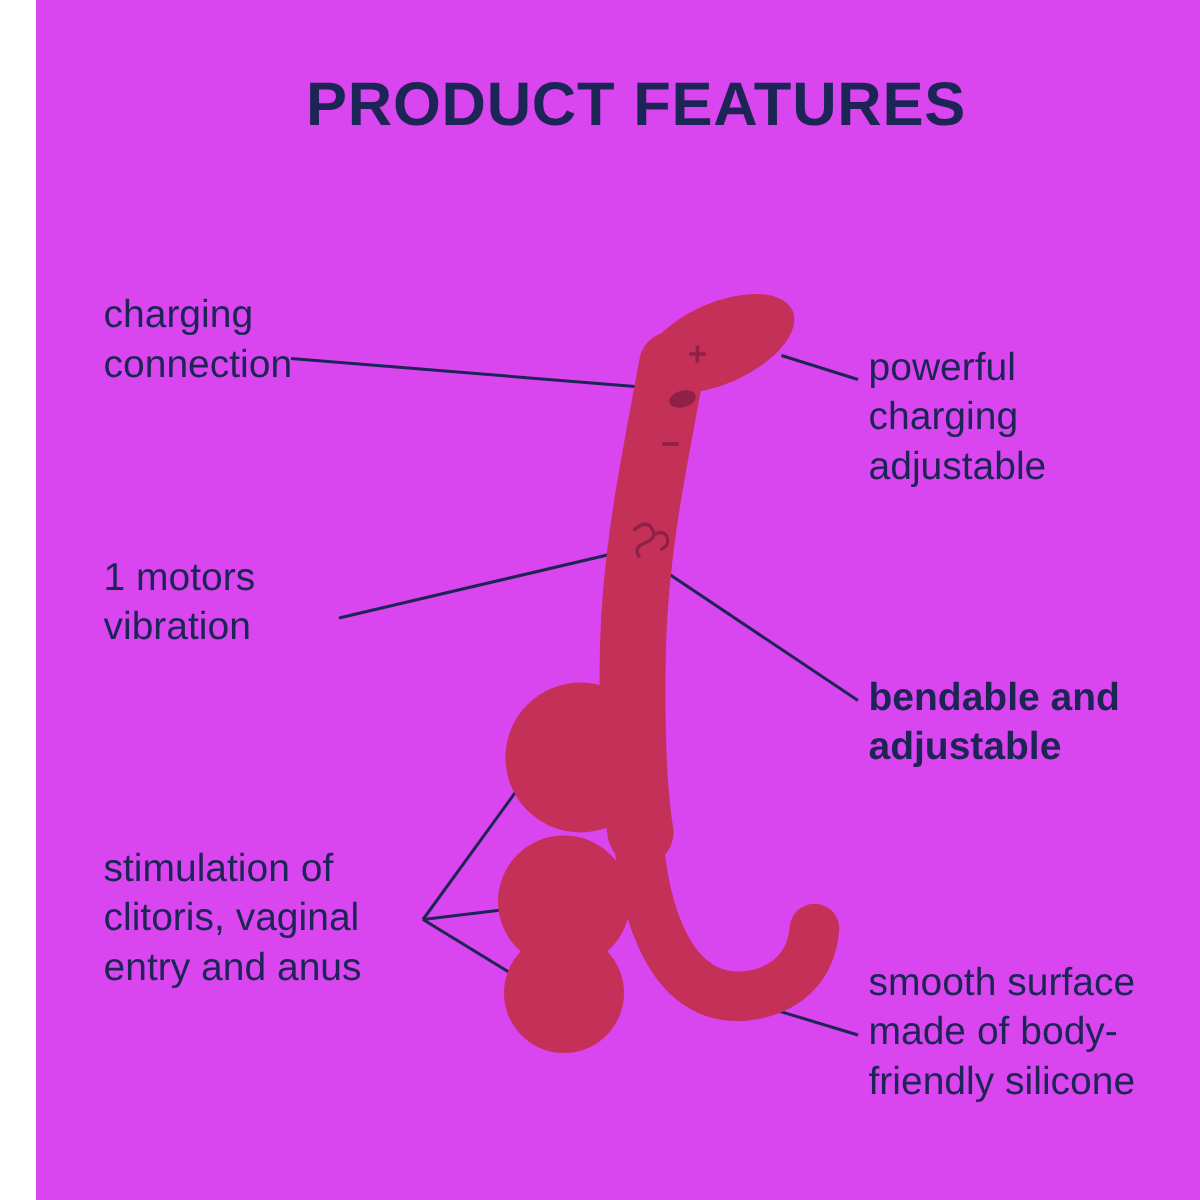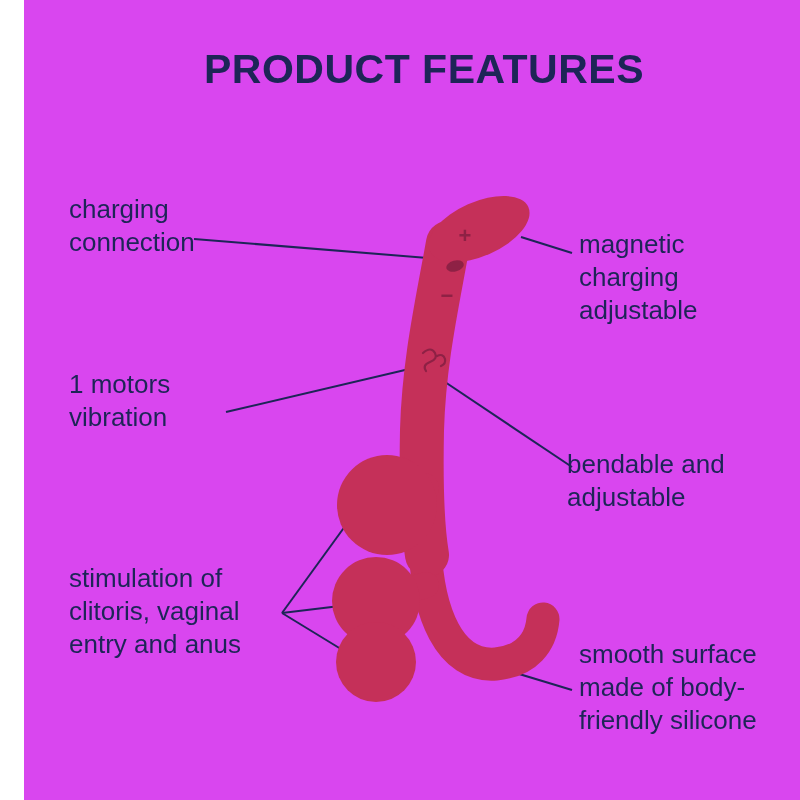--- a/index.html
+++ b/index.html
@@ -79,31 +79,31 @@
       </g>
     </g>
   </svg>
 
   <div class="callout" style="left:45px; top:193px;">
     <div>charging</div>
     <div>connection</div>
   </div>
 
   <div class="callout" style="left:555px; top:228px;">
-    <div>magnetic</div>
+    <div>powerful</div>
     <div>charging</div>
     <div>adjustable</div>
   </div>
 
   <div class="callout" style="left:45px; top:368px;">
     <div>1 motors</div>
     <div>vibration</div>
   </div>
 
-  <div class="callout" style="left:543px; top:448px;">
+  <div class="callout" style="left:555px; top:448px;font-weight:bold;">
     <div>bendable and</div>
     <div>adjustable</div>
   </div>
 
   <div class="callout" style="left:45px; top:562px;">
     <div>stimulation of</div>
     <div>clitoris, vaginal</div>
     <div>entry and anus</div>
   </div>
 

